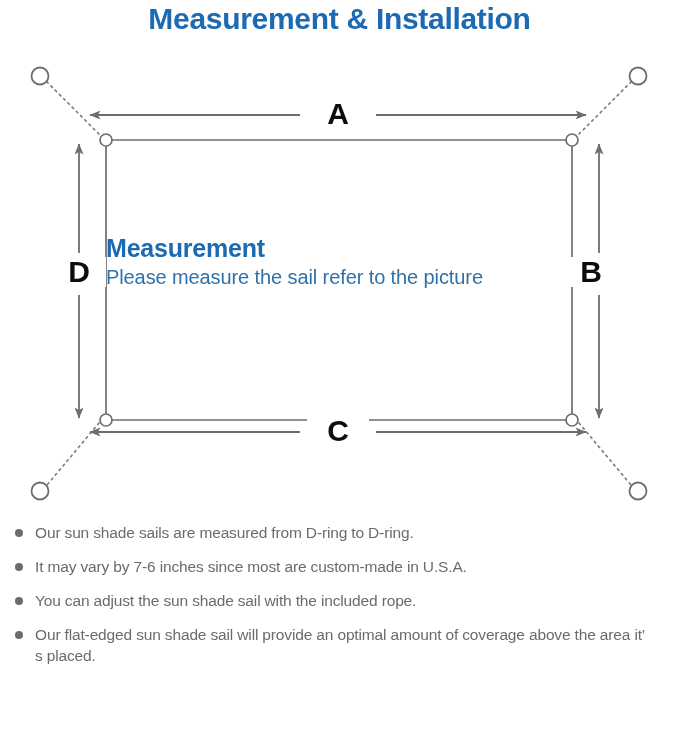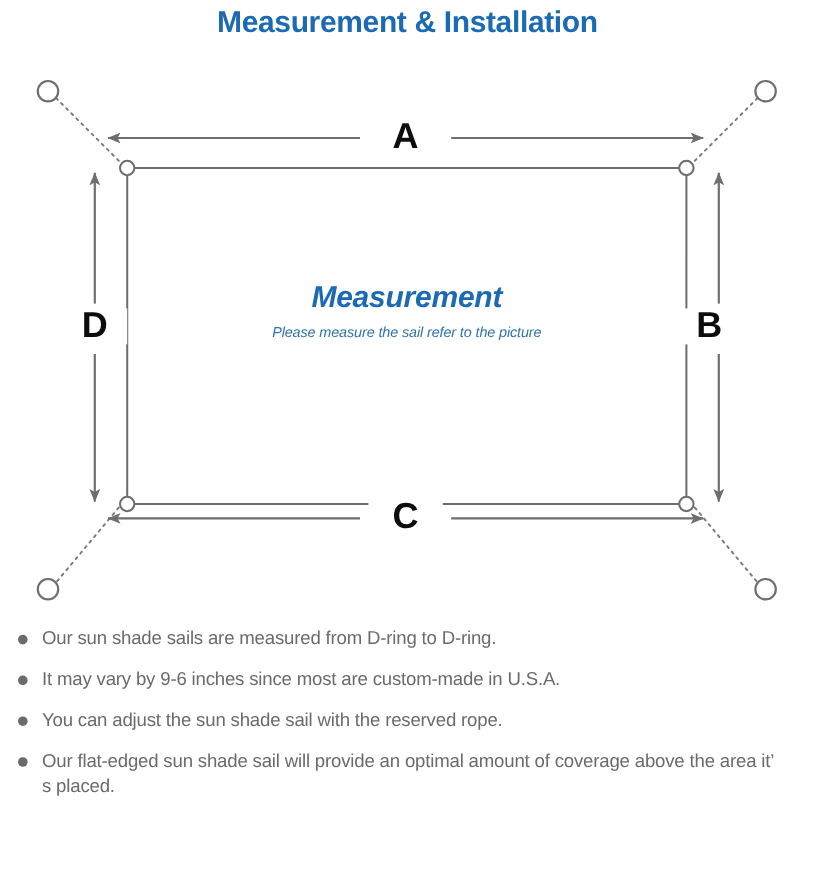--- a/index.html
+++ b/index.html
@@ -16,21 +16,21 @@
     -webkit-font-smoothing: antialiased;
   }
 
   
   .title {
     position: absolute;
     left: 0;
     top: 0px;
     width: 679px;
     text-align: center;
-    font-size: 25px;
+    font-size: 30px;
     font-weight: bold;
     color: #1b6ab3;
     letter-spacing: -0.3px;
     line-height: 38px;
     white-space: nowrap;
   }
 
   
   .diagram {
     position: absolute;
@@ -56,32 +56,31 @@
   #dim-a { left: 307px; top: 51px; width: 62px; }
   #dim-c { left: 307px; top: 368px; width: 62px; }
   #dim-d { left: 52px; top: 209px; width: 54px; }
   #dim-b { left: 564px; top: 209px; width: 54px; }
 
   .center-block {
     position: absolute;
     left: 106px;
     top: 185px;
     width: 466px;
-    text-align: center;
-    font-style: italic;
+    text-align: left;
   }
   .center-title {
     font-size: 25px;
     font-weight: bold;
     color: #1b6ab3;
     line-height: 30px;
     letter-spacing: -0.2px;
   }
   .center-sub {
-    font-size: 12px;
+    font-size: 20px;
     color: #2f72ab;
     line-height: 22px;
     margin-top: 3px;
     letter-spacing: -0.1px;
   }
 
   
   .notes {
     position: absolute;
     left: 0;
@@ -179,23 +178,23 @@
   </div>
 </div>
 
 <div class="notes">
   <div class="note-row">
     <span class="note-bullet"></span>
     <span>Our sun shade sails are measured from D-ring to D-ring.</span>
   </div>
   <div class="note-row">
     <span class="note-bullet"></span>
-    <span>It may vary by 9-6 inches since most are custom-made in U.S.A.</span>
-  </div>
-  <div class="note-row">
-    <span class="note-bullet"></span>
-    <span>You can adjust the sun shade sail with the reserved rope.</span>
+    <span>It may vary by 7-6 inches since most are custom-made in U.S.A.</span>
+  </div>
+  <div class="note-row">
+    <span class="note-bullet"></span>
+    <span>You can adjust the sun shade sail with the included rope.</span>
   </div>
   <div class="note-row">
     <span class="note-bullet"></span>
     <span>Our flat-edged sun shade sail will provide an optimal amount of coverage above the area it’ s placed.</span>
   </div>
 </div>
 
 </body></html>

